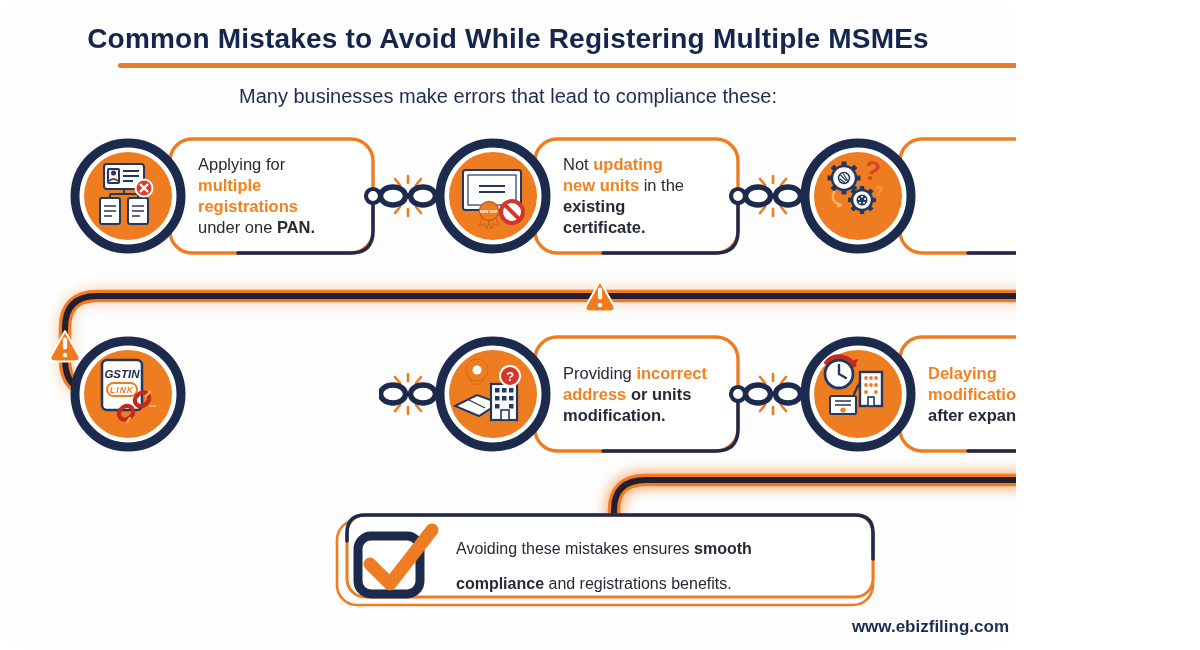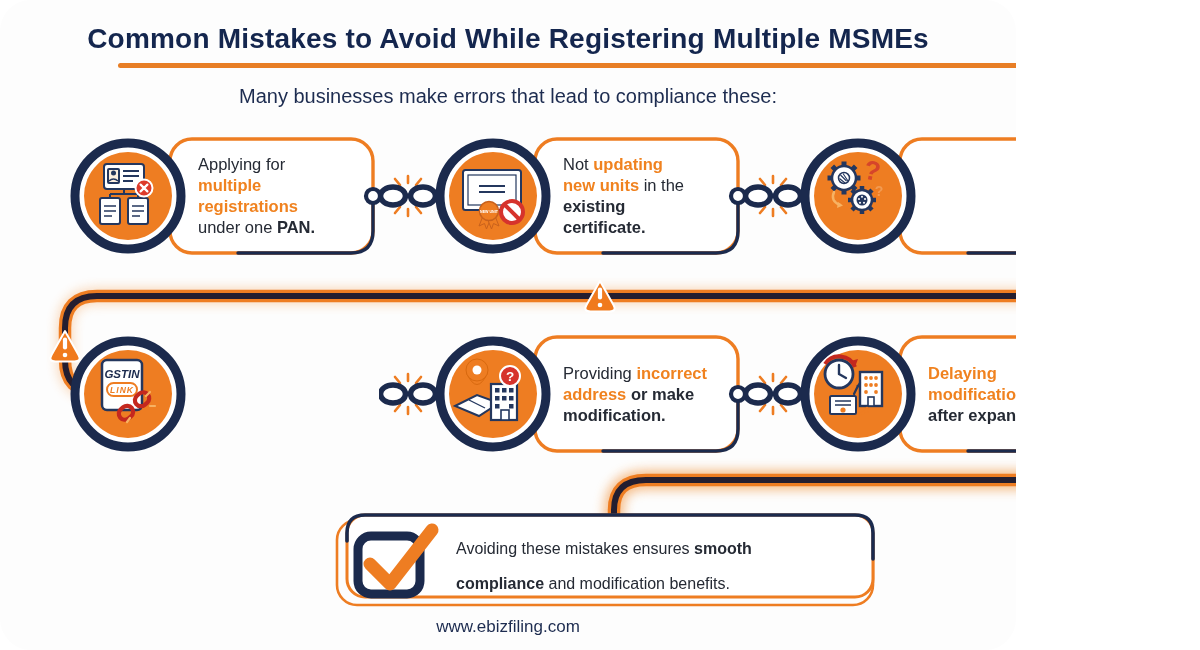--- a/index.html
+++ b/index.html
@@ -34,22 +34,22 @@
   .run-navy{color:#252a34;font-weight:400;}
   .run-navy-bold{color:#252a34;font-weight:700;}
   .run-orange-bold{color:#f0821f;font-weight:700;}
   .run-dark{color:#252a34;font-weight:400;}
   .run-dark-bold{color:#252a34;font-weight:700;}
   .conclusion-text{
     left:456px;top:531px;width:400px;
     font-size:16px;line-height:35px;white-space:pre-wrap;
   }
   .footer{
-    left:0;right:0;top:617px;text-align:center;
-    font-size:17px;font-weight:400;color:#1d2c50;text-decoration:none;
+    left:0;right:7px;top:617px;text-align:right;
+    font-size:17px;font-weight:700;color:#1d2c50;text-decoration:none;
   }
   .footer a{color:#1d2c50;text-decoration:none;}
 </style>
 </head>
 <body>
 
 <div id="canvas">
 
   <div class="abs title">Common Mistakes to Avoid While Registering Multiple MSMEs</div>
   <div class="abs title-underline"></div>
@@ -124,21 +124,21 @@
   </div>
 
 
   <div class="abs card" style="left:533px;top:335px;">
     <svg width="207" height="118" viewBox="0 0 207 118">
       <rect x="2" y="2" width="203" height="114" rx="22" fill="#ffffff" stroke="#ee7d22" stroke-width="3.4"></rect>
       <path d="M 205 59 L 205 94 Q 205 116 183 116 L 70 116" fill="none" stroke="#1b2a4d" stroke-width="3.4" stroke-linecap="round"></path>
       <circle cx="205" cy="59" r="7" fill="#ffffff" stroke="#1b2a4d" stroke-width="4.2"></circle>
     </svg>
     <div class="card-text"><span><span class="run-navy">Providing </span><span class="run-orange-bold">incorrect
-address</span><span class="run-navy-bold"> or make
+address</span><span class="run-navy-bold"> or units
 </span><span class="run-navy-bold">modification.</span></span></div>
   </div>
 
   <div class="abs card" style="left:898px;top:335px;">
     <svg width="207" height="118" viewBox="0 0 207 118">
       <rect x="2" y="2" width="203" height="114" rx="22" fill="#ffffff" stroke="#ee7d22" stroke-width="3.4"></rect>
       <path d="M 205 59 L 205 94 Q 205 116 183 116 L 70 116" fill="none" stroke="#1b2a4d" stroke-width="3.4" stroke-linecap="round"></path>
       <circle cx="205" cy="59" r="7" fill="#ffffff" stroke="#1b2a4d" stroke-width="4.2"></circle>
     </svg>
     <div class="card-text"><span><span class="run-orange-bold">Delaying
@@ -316,17 +316,17 @@
     <rect x="14" y="4" width="526" height="82" rx="18" fill="#ffffff" stroke="#ee7d22" stroke-width="3"></rect>
     <path d="M 14 30 L 14 22 Q 14 4 32 4 L 522 4 Q 540 4 540 22 L 540 48" fill="none" stroke="#1b2a4d" stroke-width="3.6" stroke-linecap="round"></path>
   </svg>
 
   <svg class="abs" style="left:340px;top:518px;overflow:visible;" width="100" height="92" viewBox="0 0 100 92">
     <rect x="18" y="18" width="62" height="58" rx="13" fill="#ffffff" stroke="#1b2a4d" stroke-width="9"></rect>
     <path d="M 30 46 L 50 66 L 92 12" fill="none" stroke="#ee7d22" stroke-width="13" stroke-linecap="round" stroke-linejoin="round"></path>
   </svg>
 
   <div class="abs conclusion-text"><span><span class="run-dark">Avoiding these mistakes ensures </span><span class="run-dark-bold">smooth
-compliance</span><span class="run-dark"> and modification benefits.</span></span></div>
+compliance</span><span class="run-dark"> and registrations benefits.</span></span></div>
 
   <div class="abs footer"><a href="#">www.ebizfiling.com</a></div>
 
 </div>
 
 </body></html>

